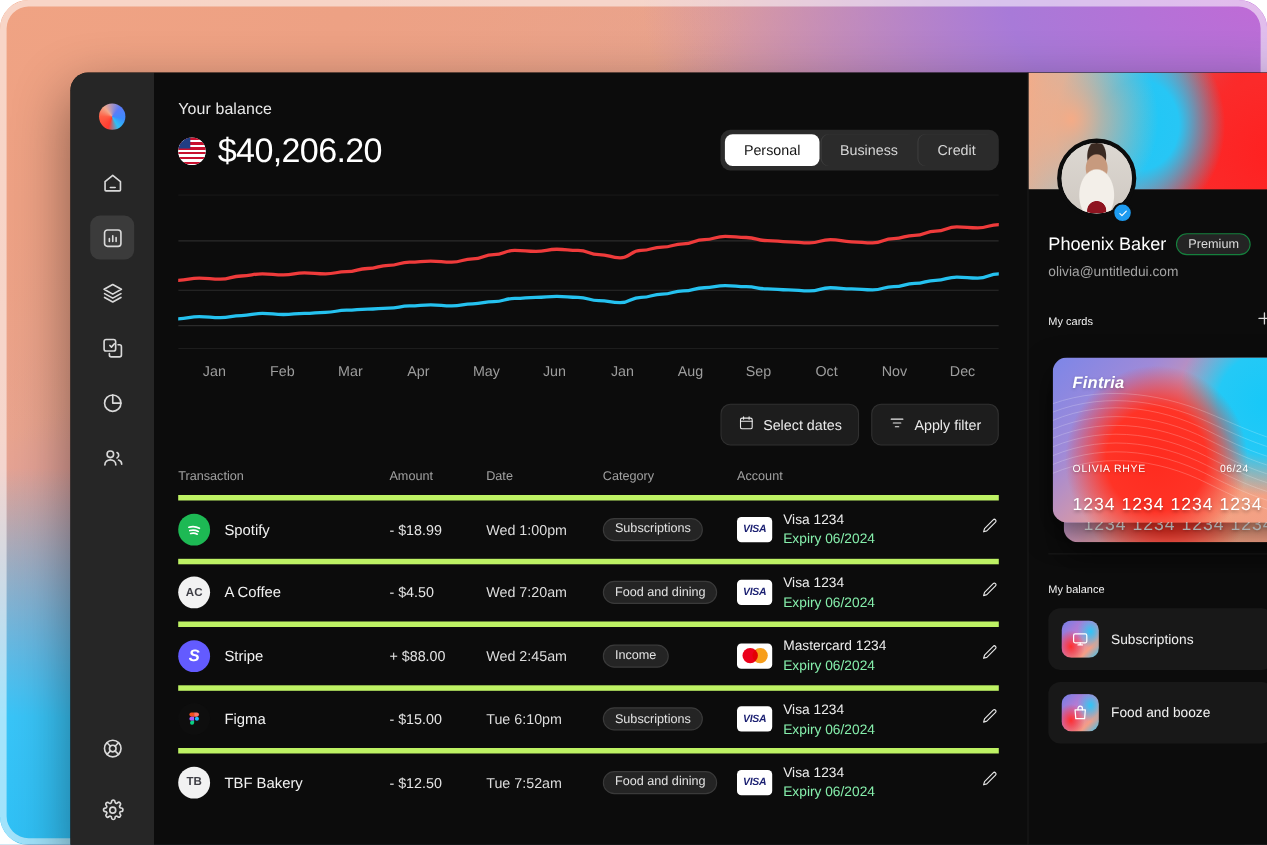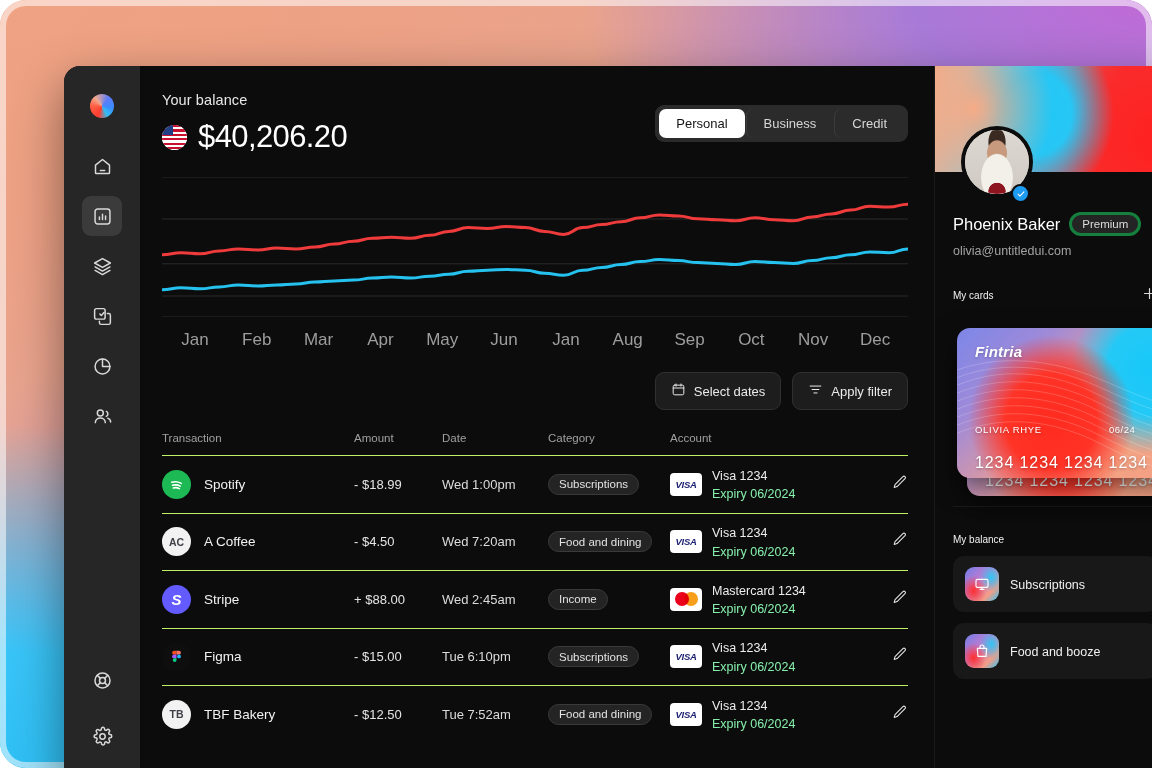--- a/index.html
+++ b/index.html
@@ -61,21 +61,21 @@
   .rail-spacer{ flex:1 1 auto; }
   .rail-btn.bottom{ margin-bottom:16px; }
   .rail svg{ width:21px;height:21px;stroke:currentColor;fill:none;stroke-width:1.7;
     stroke-linecap:round;stroke-linejoin:round; display:block;}
 
   
   .main{
     flex:1 1 auto; min-width:0; background:#0c0c0c;
     padding:26px 0 0 22px; position:relative; overflow:hidden;
   }
-  .main-head{ display:flex; align-items:center; justify-content:space-between; padding-right:26px;gap:24px;}
+  .main-head{ display:flex; align-items:flex-end; justify-content:space-between; padding-right:26px;gap:24px;}
   .bal-label{ font-size:14.5px; color:#e8e8e8; letter-spacing:.1px; }
   .bal-row{ display:flex; align-items:center; gap:11px; margin-top:11px; }
   .flag{ width:25px;height:25px;border-radius:50%;overflow:hidden;position:relative;
     background:#f0f0f0; flex:0 0 auto;}
   .flag .stripes{position:absolute;inset:0;
     background:repeating-linear-gradient(#c8102e 0 2.2px,#ffffff 2.2px 4.4px);}
   .flag .canton{position:absolute;left:0;top:0;width:11px;height:10px;background:#1f3e84;}
   .bal-amt{ font-size:31px; font-weight:400; color:#fff; letter-spacing:-.6px; }
 
   .segmented{
@@ -89,21 +89,21 @@
   .seg.active{ background:#fff; color:#141414; font-weight:500; }
   .seg + .seg{ box-shadow:-1px 0 0 #3c3c3c; }
 
   
   .chart-wrap{ margin-top:22px; padding-right:26px; }
   .chart{ position:relative; height:140px; }
   .chart svg{ display:block; width:100%; height:100%; }
   .months{
     display:flex; margin-top:13px; padding:0 2px;
   }
-  .months span{ flex:1 1 0; text-align:center; font-size:17px; color:#9d9d9d; }
+  .months span{ flex:1 1 0; text-align:center; font-size:13px; color:#9d9d9d; }
 
   
   .filters{ display:flex; justify-content:flex-end; gap:11px; margin-top:22px; padding-right:26px;}
   .fbtn{
     display:flex;align-items:center;gap:8px;
     background:#1d1d1d;border:1px solid #303030;border-radius:9px;
     color:#eaeaea;font-size:13px;padding:9px 15px;cursor:pointer;font-family:inherit;
   }
   .fbtn svg{width:15px;height:15px;stroke:currentColor;fill:none;stroke-width:1.6;
     stroke-linecap:round;stroke-linejoin:round;}
@@ -114,21 +114,21 @@
   .thead .trow{ padding-bottom:11px; }
   .c-tx{ flex:0 0 192px; }
   .c-am{ flex:0 0 88px; }
   .c-dt{ flex:0 0 106px; }
   .c-ct{ flex:0 0 122px; }
   .c-ac{ flex:1 1 auto; min-width:0; }
   .c-ed{ flex:0 0 42px; display:flex; justify-content:flex-end; }
   .th{ font-size:11.5px; color:#a0a0a0; }
 
   .tbody .trow{
-    border-top:1px solid #bef264; height:57.5px;
+    border-top:5px solid #bef264; height:57.5px;
   }
   .tx{ display:flex; align-items:center; gap:13px; }
   .av{ width:29px;height:29px;border-radius:50%;flex:0 0 auto;
     display:flex;align-items:center;justify-content:center;
     font-size:10.5px;font-weight:600;color:#3f3f46;overflow:hidden;}
   .tx-name{ font-size:13.5px;color:#f2f2f2; }
   .amt{ font-size:13px;color:#e4e4e4; }
   .dte{ font-size:13px;color:#dcdcdc; }
   .pill{
     display:inline-block;font-size:11.5px;color:#e2e2e2;
@@ -177,21 +177,21 @@
   .verified{
     position:absolute;left:76px;top:118px;width:19px;height:19px;border-radius:50%;
     background:#1d9bf0;border:2px solid #0c0c0c;
     display:flex;align-items:center;justify-content:center;
   }
   .verified svg{width:10px;height:10px;stroke:#fff;fill:none;stroke-width:2.6;
     stroke-linecap:round;stroke-linejoin:round;}
   .rp-pad{ padding:0 18px; }
   .nm-row{ display:flex;align-items:center;gap:9px;margin-top:40px; }
   .nm{ font-size:16.5px;color:#fff; white-space:nowrap;}
-  .prem{ font-size:11.5px;color:#dcdcdc;background:#242424;border:3px solid #15803d;
+  .prem{ font-size:11.5px;color:#dcdcdc;background:#242424;border:1px solid #15803d;
     border-radius:999px;padding:3px 10px;white-space:nowrap;}
   .eml{ font-size:12.5px;color:#a3a3a3;margin-top:8px; }
   .sec-head{ display:flex;align-items:center;justify-content:space-between;margin-top:27px; }
   .sec-title{ font-size:10px;color:#f2f2f2; }
   .plus{ color:#d9d9d9;cursor:pointer; }
   .plus svg{width:17px;height:17px;stroke:currentColor;fill:none;stroke-width:1.7;stroke-linecap:round;}
 
   
   .cards{ position:relative; margin-top:16px; height:170px; }
   .ccard{

